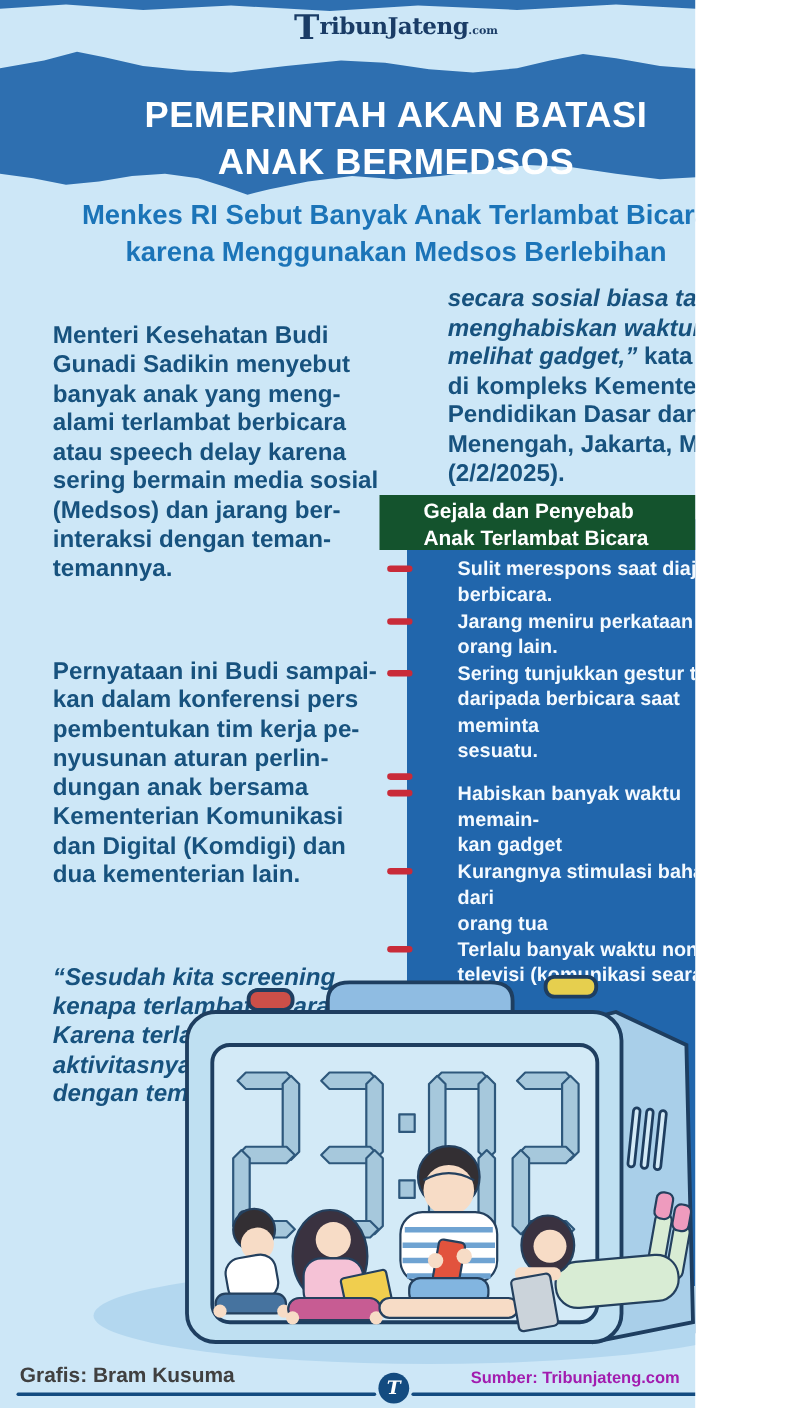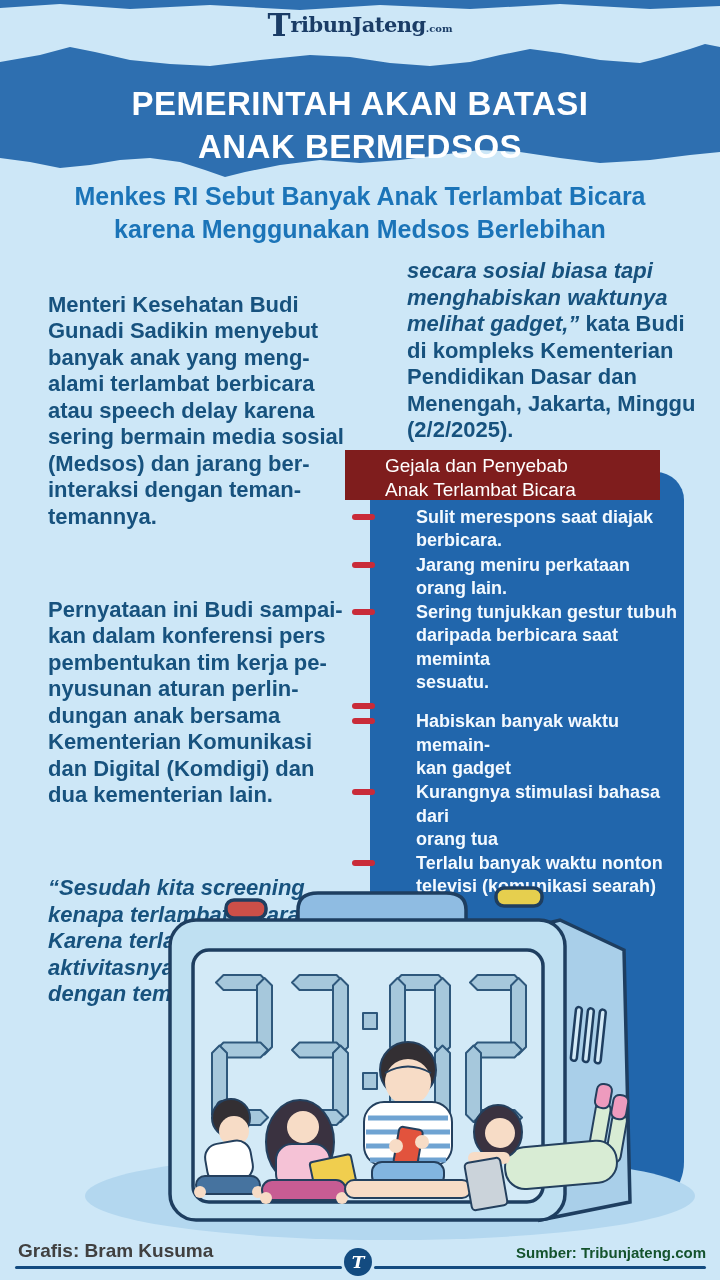--- a/index.html
+++ b/index.html
@@ -1,16 +1,16 @@
 <!DOCTYPE html>
 <html><head>
 <meta charset="utf-8">
 <style>
   html,body{margin:0;padding:0;}
-  .page{position:relative;width:720px;height:1280px;overflow:hidden;
+  .page{position:relative;width:632px;height:1280px;overflow:hidden;
         background:#CDE7F7;font-family:"Liberation Sans",sans-serif;}
   .abs{position:absolute;}
 
   
   #header-svg{position:absolute;top:0;left:0;}
   .logo{position:absolute;top:10px;left:0;width:720px;text-align:center;
         color:#1A3C66;font-family:"DejaVu Serif",serif;font-weight:bold;}
   .logo .initial{font-size:31px;line-height:30px;vertical-align:-4px;}
   .logo .rest{font-size:21px;letter-spacing:-0.5px;}
   .logo .suffix{font-size:10px;}
@@ -22,36 +22,36 @@
   
   .col{color:#17527E;font-size:22px;line-height:26.5px;font-weight:700;white-space:pre-line;}
   .col-left{left:48px;top:254px;width:340px;}
   .col-right{left:407px;top:258px;width:300px;}
   .para{margin:11px 0 29px 0;}
   .quote{font-style:italic;}
 
   
   .panel{left:370px;top:472px;width:314px;height:740px;background:#2166AC;
          border-radius:0 28px 50px 50px;}
-  .ribbon{left:345px;top:450px;width:315px;height:50px;background:#7f1d1d;
-          color:#FFFFFF;font-size:19px;line-height:24px;font-weight:400;
+  .ribbon{left:345px;top:450px;width:315px;height:50px;background:#14532d;
+          color:#FFFFFF;font-size:19px;line-height:24px;font-weight:700;
           padding:4px 0 0 40px;box-sizing:border-box;white-space:pre-line;}
   .symptom-list{left:352px;top:506px;width:332px;}
   .symptom-item{display:flex;align-items:flex-start;margin-bottom:1px;gap:29px;}
   .dash{flex:0 0 auto;width:23px;height:6px;border-radius:3px;background:#C92B39;
         margin:8px 12px 0 0;}
   .symptom-text{color:#F4FAFF;font-size:18px;line-height:23.3px;font-weight:700;
         white-space:pre-line;}
 
   
   #illustration{position:absolute;left:0;top:880px;pointer-events:none;}
 
   
   .footer-credit{left:18px;top:1240px;color:#404040;font-size:19px;font-weight:700;}
-  .footer-source{right:14px;top:1244px;color:#14532d;font-size:15px;font-weight:700;text-align:right;}
+  .footer-source{right:14px;top:1244px;color:#a21caf;font-size:15px;font-weight:700;text-align:right;}
   .footer-line{top:1266px;height:3px;background:#134B80;border-radius:2px;}
   .footer-line.l{left:15px;width:327px;}
   .footer-line.r{left:374px;width:332px;}
   .footer-logo{left:344px;top:1248px;width:28px;height:28px;border-radius:50%;
         background:#134B80;color:#FFFFFF;text-align:center;
         font-family:"DejaVu Serif",serif;font-style:italic;font-weight:bold;
         font-size:17px;line-height:28px;}
 </style>
 </head>
 <body>

